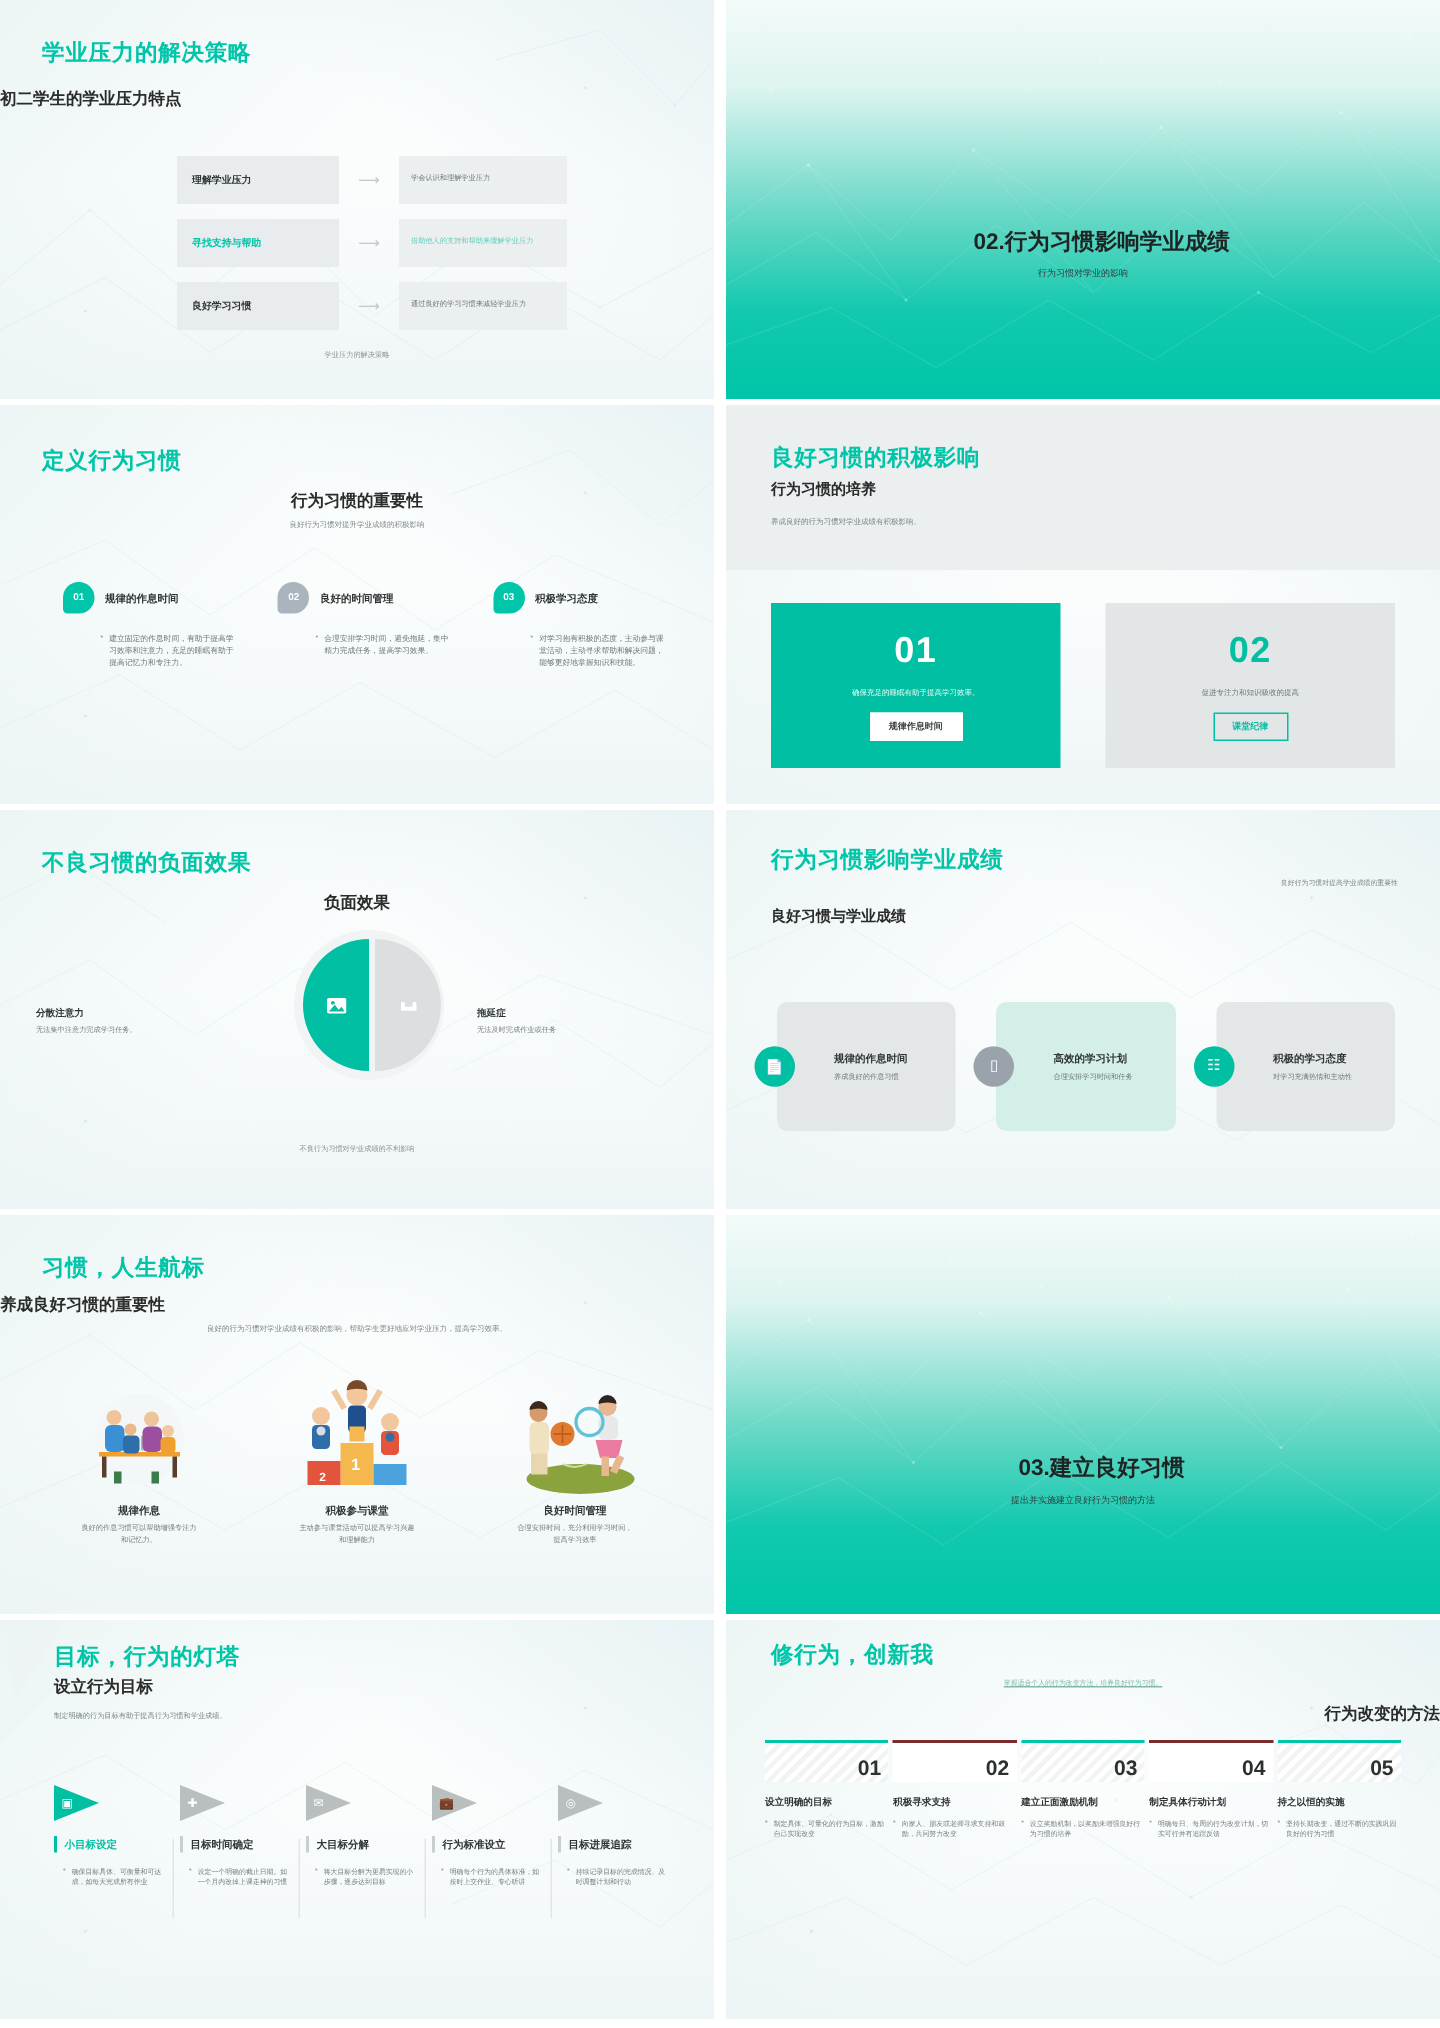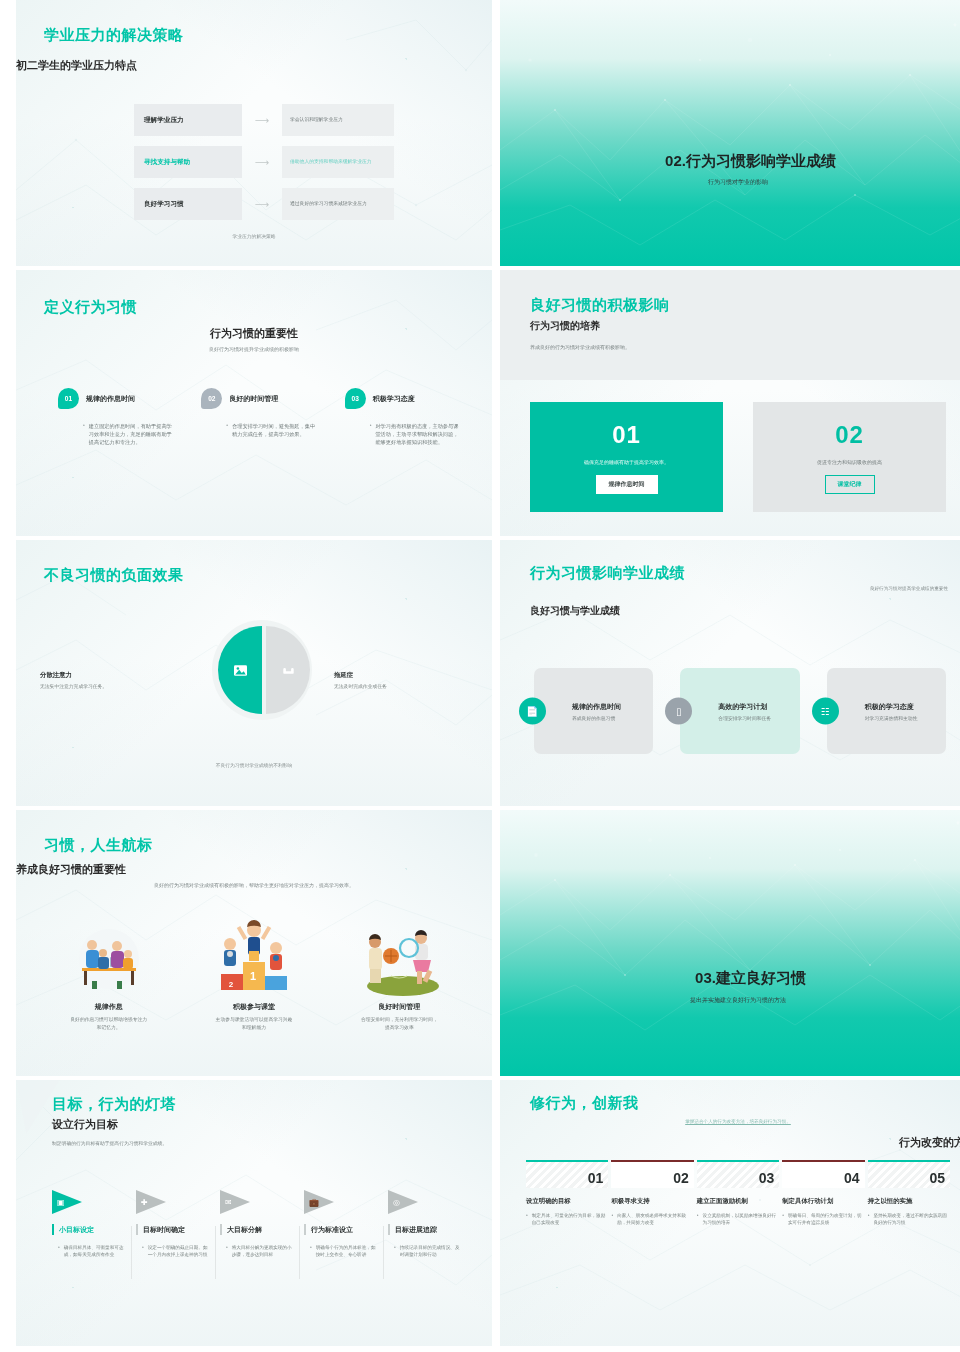--- a/index.html
+++ b/index.html
@@ -2,21 +2,21 @@
 <html><head>
 <meta charset="utf-8">
 <style>
   * { box-sizing: border-box; margin:0; padding:0; }
   body {
     width:960px; height:1352px;
     background:#ffffff;
     font-family:"Liberation Sans","DejaVu Sans",sans-serif;
     overflow:hidden;
   }
-  .deck { display:grid; grid-template-columns:476px 476px; grid-template-rows:repeat(5,266px); column-gap:8px; row-gap:4px; padding:0 0 0 16px; }
+  .deck { display:grid; grid-template-columns:476px 476px; grid-template-rows:repeat(5,266px); column-gap:8px; row-gap:4px; padding:0 0 0 0; }
   .slide { position:relative; overflow:hidden; background:#fbfdfd; }
 
   
   .poly-bg { position:absolute; inset:0; pointer-events:none;
     background:
       radial-gradient(circle at 12% 78%, rgba(190,225,225,.55) 0 1px, transparent 1px),
       radial-gradient(circle at 82% 22%, rgba(190,225,225,.5) 0 1px, transparent 1px),
       linear-gradient(135deg, rgba(224,238,238,.55) 0%, rgba(255,255,255,0) 45%),
       linear-gradient(215deg, rgba(220,235,238,.6) 0%, rgba(255,255,255,0) 40%),
       linear-gradient(0deg, rgba(233,242,243,.7) 0%, rgba(255,255,255,0) 55%);
@@ -287,20 +287,21 @@
     <div class="poly-bg">
       <svg viewBox="0 0 476 266" preserveAspectRatio="none">
         <g stroke="#d3e5e7" fill="none" stroke-width=".5">
           <path d="M0 130 L60 100 L130 150 L200 105 L280 155 L360 110 L476 150"></path>
           <path d="M300 175 L370 140 L440 185 L476 155"></path>
           <path d="M0 60 L50 35 L110 75"></path>
         </g>
       </svg>
     </div>
     <div class="s5-title title-accent">不良习惯的负面效果</div>
+    <div class="s5-h2 sub-dark">负面效果</div>
     <div class="pie"></div>
     <div class="pie-l">
       <svg width="13" height="11" viewBox="0 0 20 16">
         <rect x="0" y="0" width="20" height="16" rx="2" fill="#fff"></rect>
         <circle cx="6" cy="5" r="2" fill="#00bfa3"></circle>
         <path d="M2 14 L8 7 L12 12 L15 9 L18 14 Z" fill="#00bfa3"></path>
       </svg>
     </div>
     <div class="pie-r">
       <svg width="13" height="11" viewBox="0 0 20 16">

